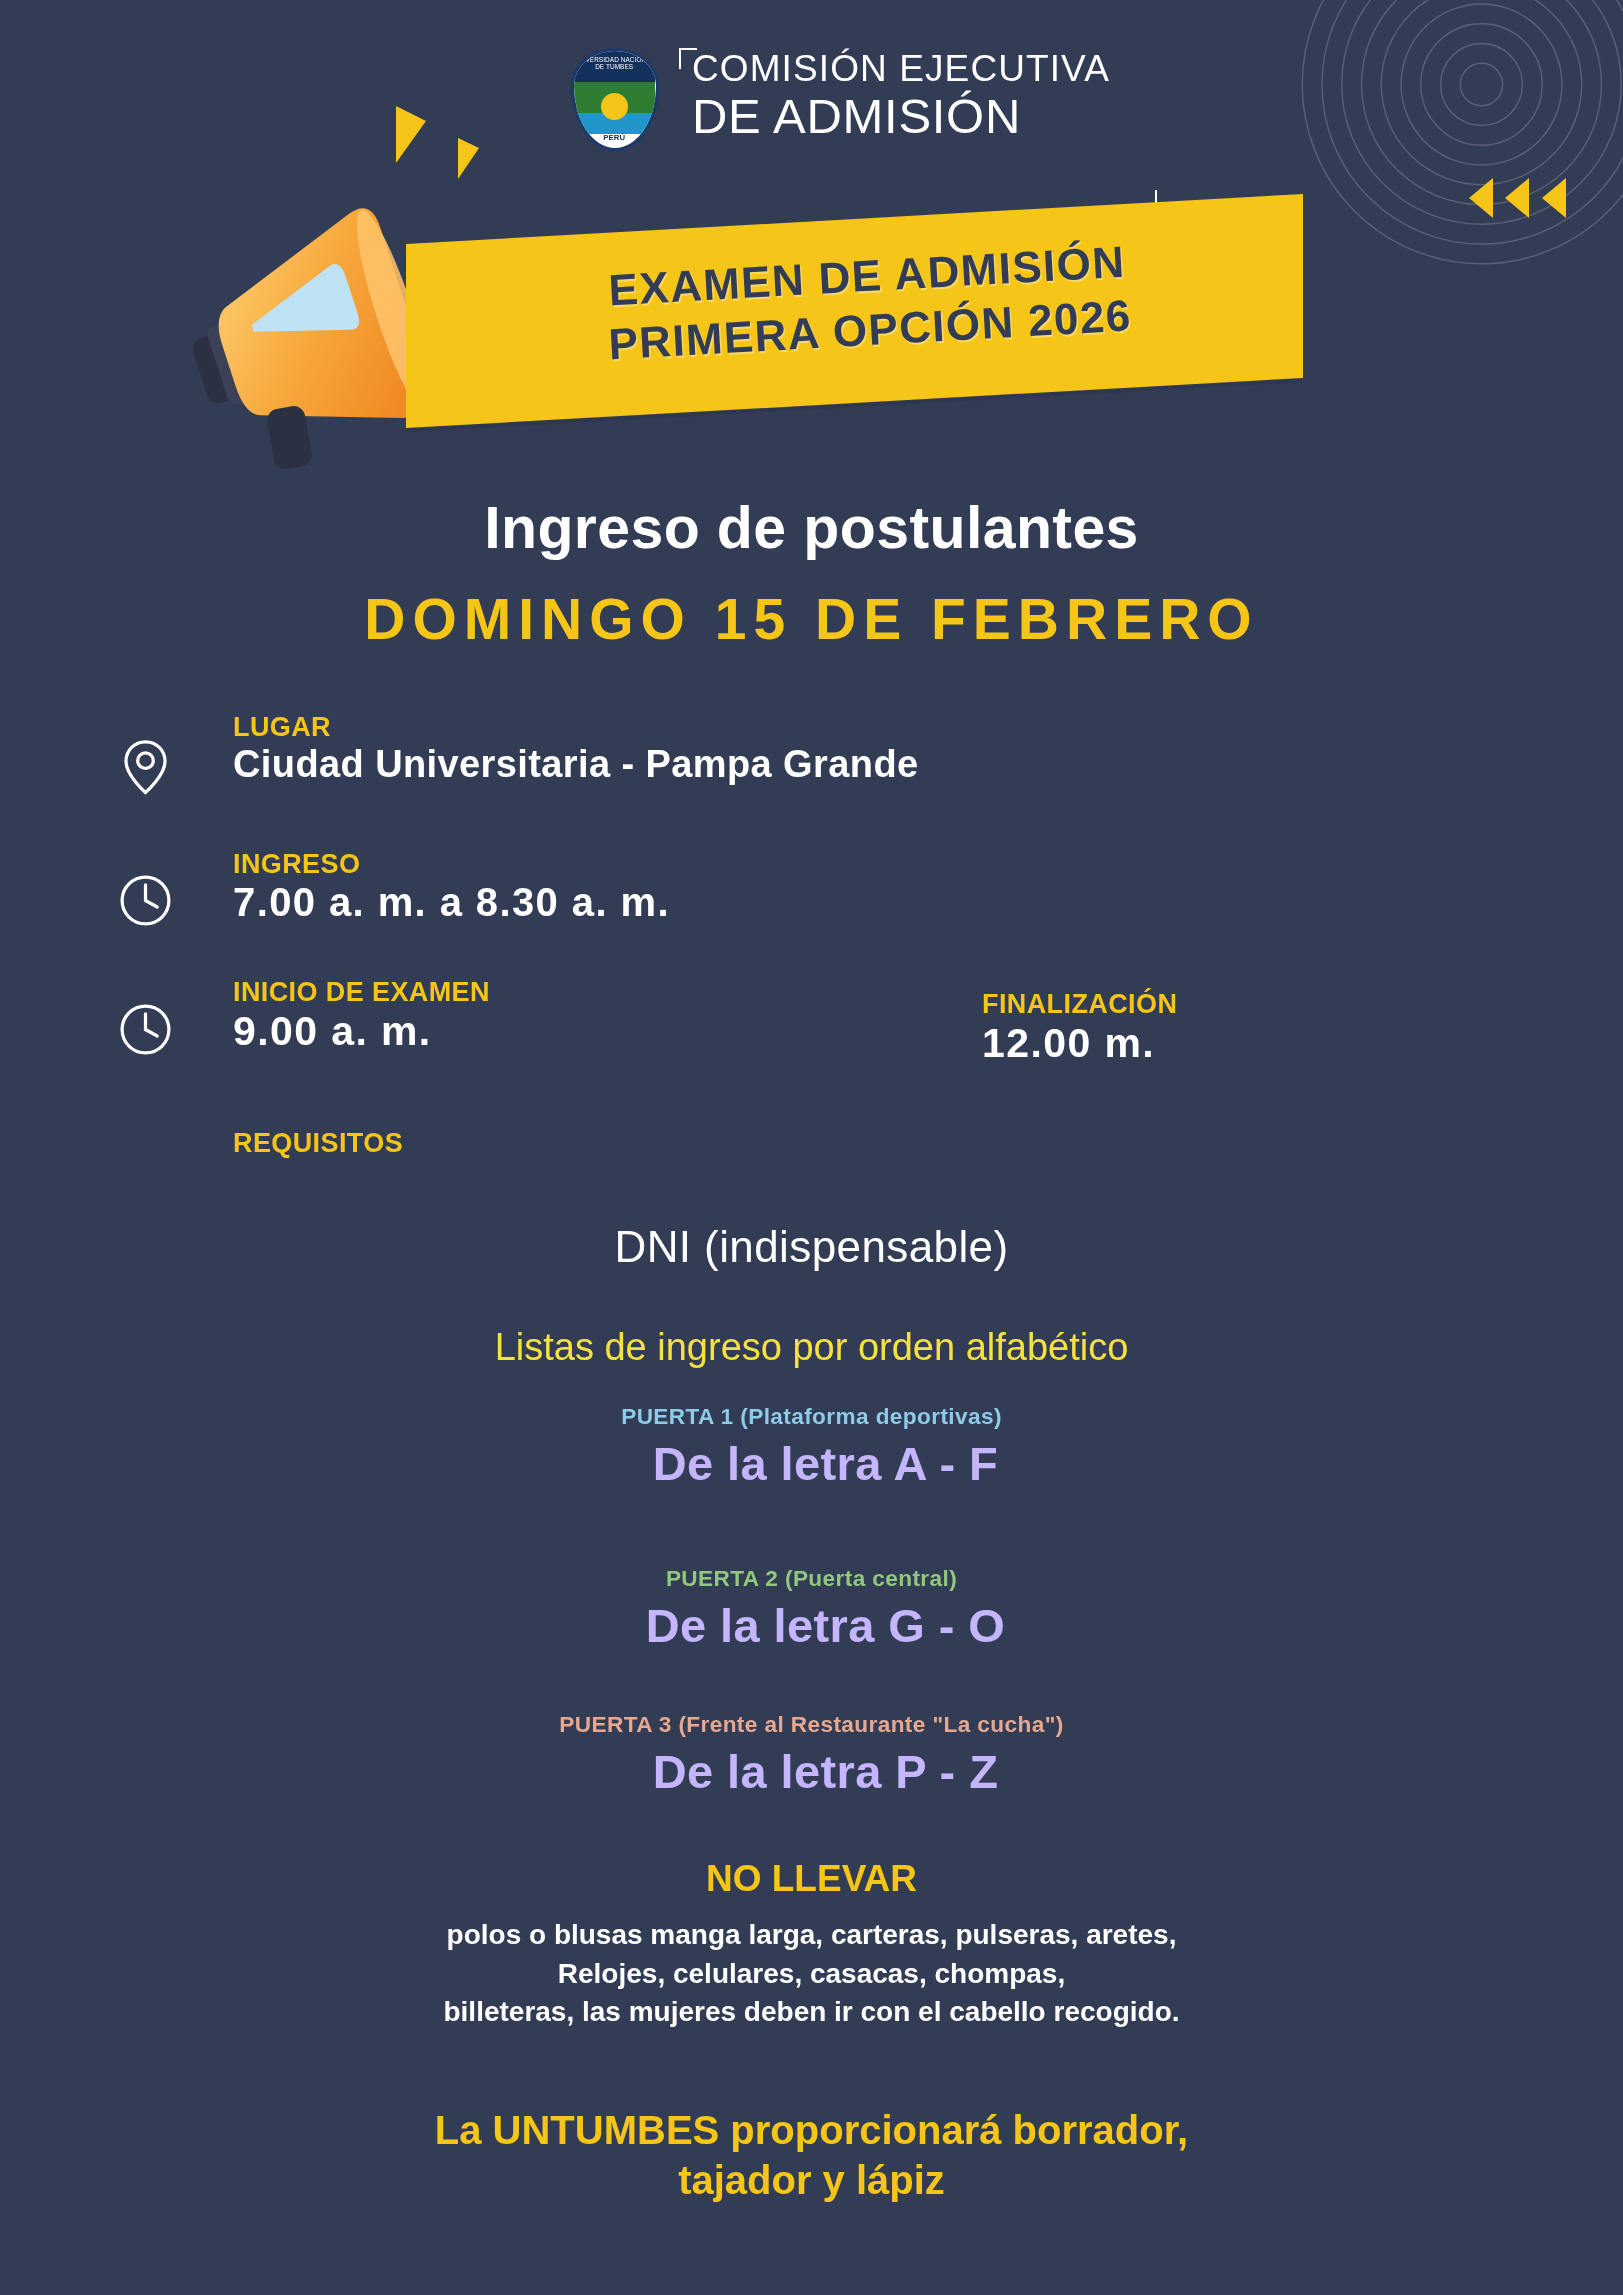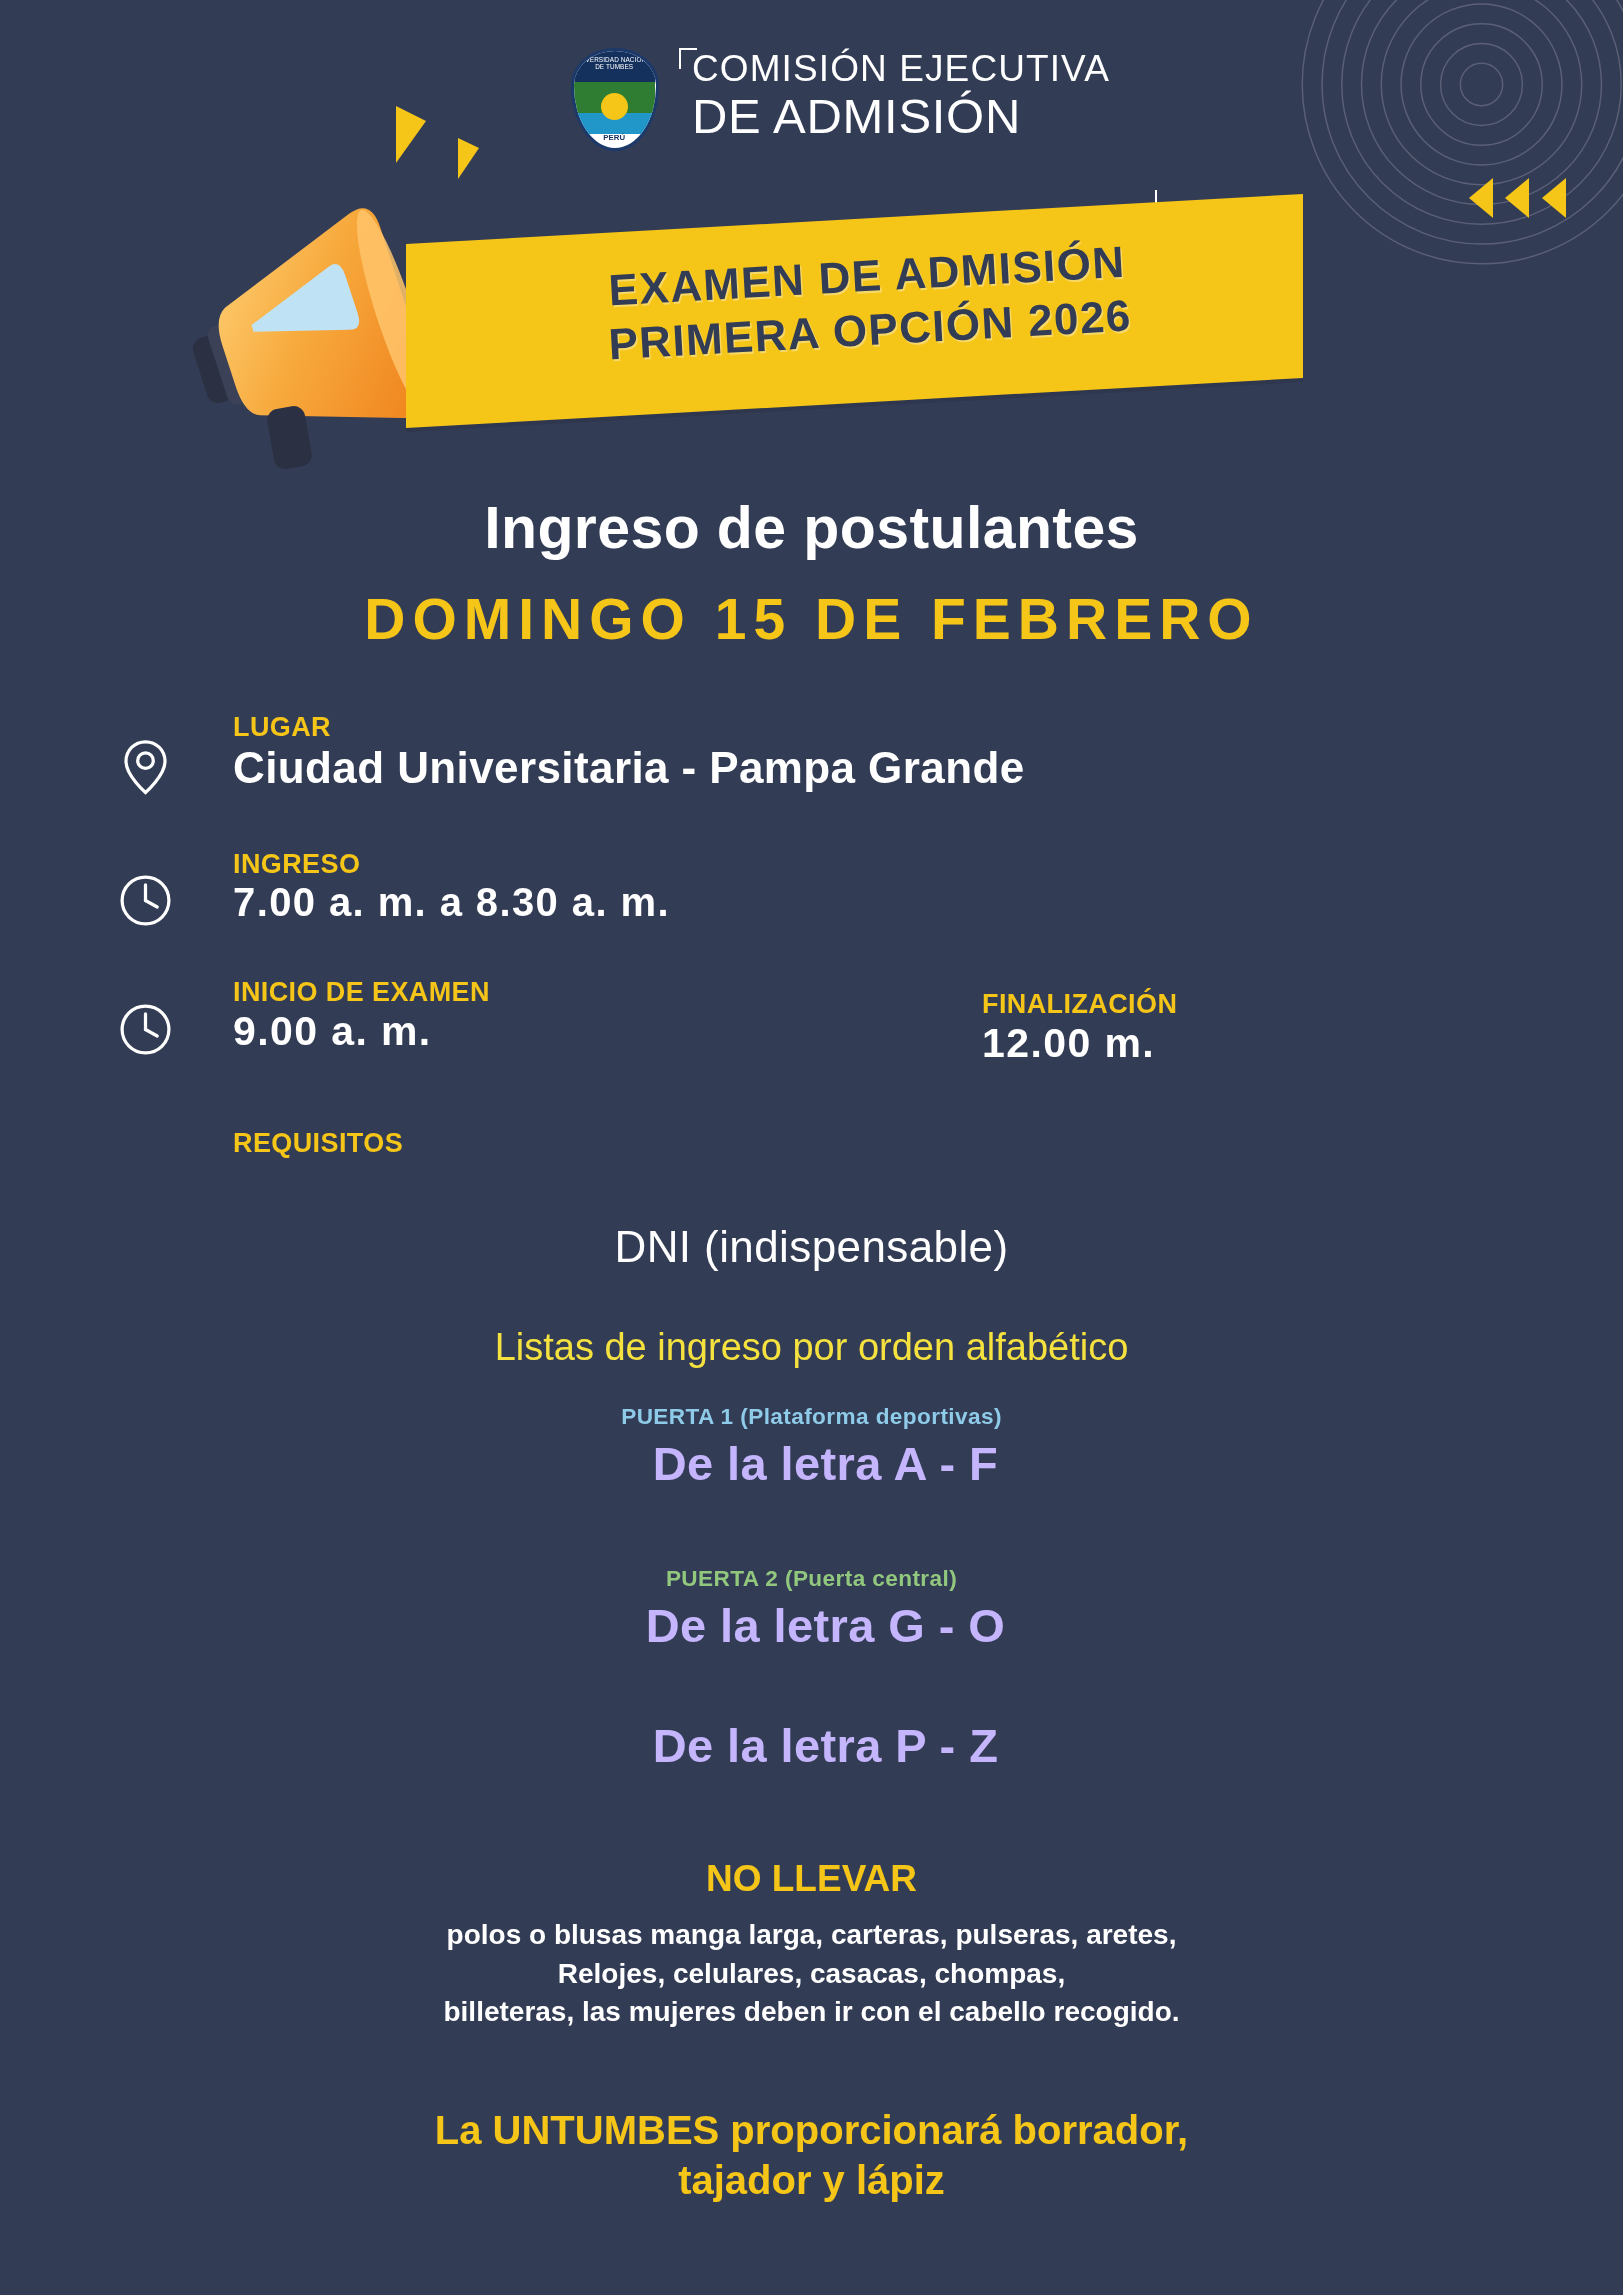--- a/index.html
+++ b/index.html
@@ -223,21 +223,21 @@
     font-weight: bold;
     letter-spacing: 0.4px;
   }
   .val {
     color: #ffffff;
     font-size: 37px;
     font-weight: bold;
     letter-spacing: 0.4px;
   }
   .row-lugar { position: absolute; left: 233px; top: 5.7px; }
-  .row-lugar .val { font-size: 44px; }
+  .row-lugar .val { font-size: 38px; }
   .row-ingreso { position: absolute; left: 233px; top: 143px; }
   .row-ingreso .val { font-size: 40px; letter-spacing: 1.4px; }
   .row-inicio { position: absolute; left: 233px; top: 271px; }
   .row-inicio .val { font-size: 41px; letter-spacing: 1.4px; }
   .row-final { position: absolute; left: 982px; top: 283px; }
   .row-final .val { font-size: 41px; letter-spacing: 1.4px; }
   .row-req { position: absolute; left: 233px; top: 422px; }
 
   .dni {
     position: absolute;
@@ -435,20 +435,21 @@
 
   <div class="gate g1">
     <div class="gname">PUERTA 1 (Plataforma deportivas)</div>
     <div class="gletters">De la letra A - F</div>
   </div>
   <div class="gate g2">
     <div class="gname">PUERTA 2 (Puerta central)</div>
     <div class="gletters">De la letra G - O</div>
   </div>
   <div class="gate g3">
+    <div class="gname">PUERTA 3 (Frente al Restaurante "La cucha")</div>
     <div class="gletters">De la letra P - Z</div>
   </div>
 
   <div class="no-llevar">NO LLEVAR</div>
   <div class="no-llevar-text">
     <div>polos o blusas manga larga, carteras, pulseras, aretes,</div>
     <div>Relojes, celulares, casacas, chompas,</div>
     <div>billeteras, las mujeres deben ir con el cabello recogido.</div>
   </div>
 

